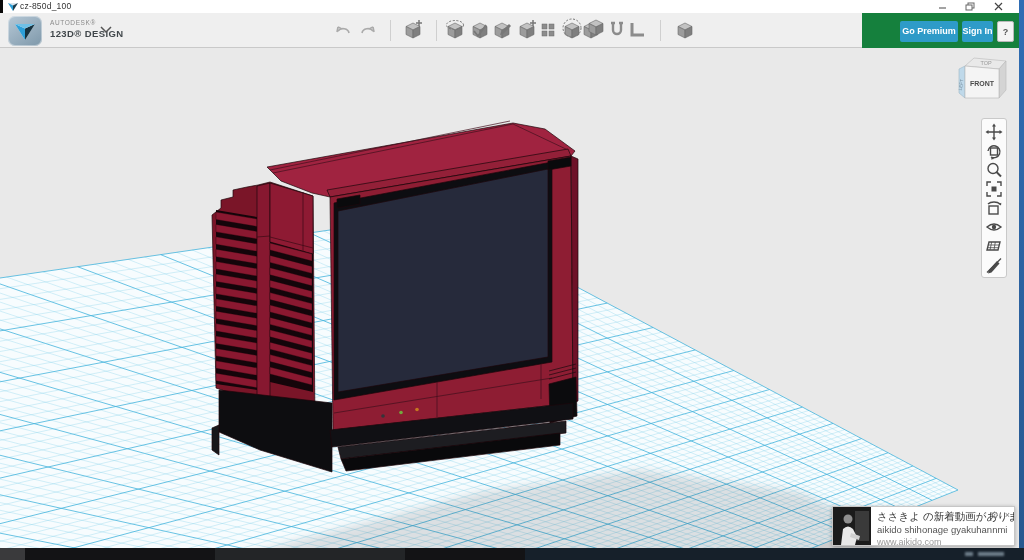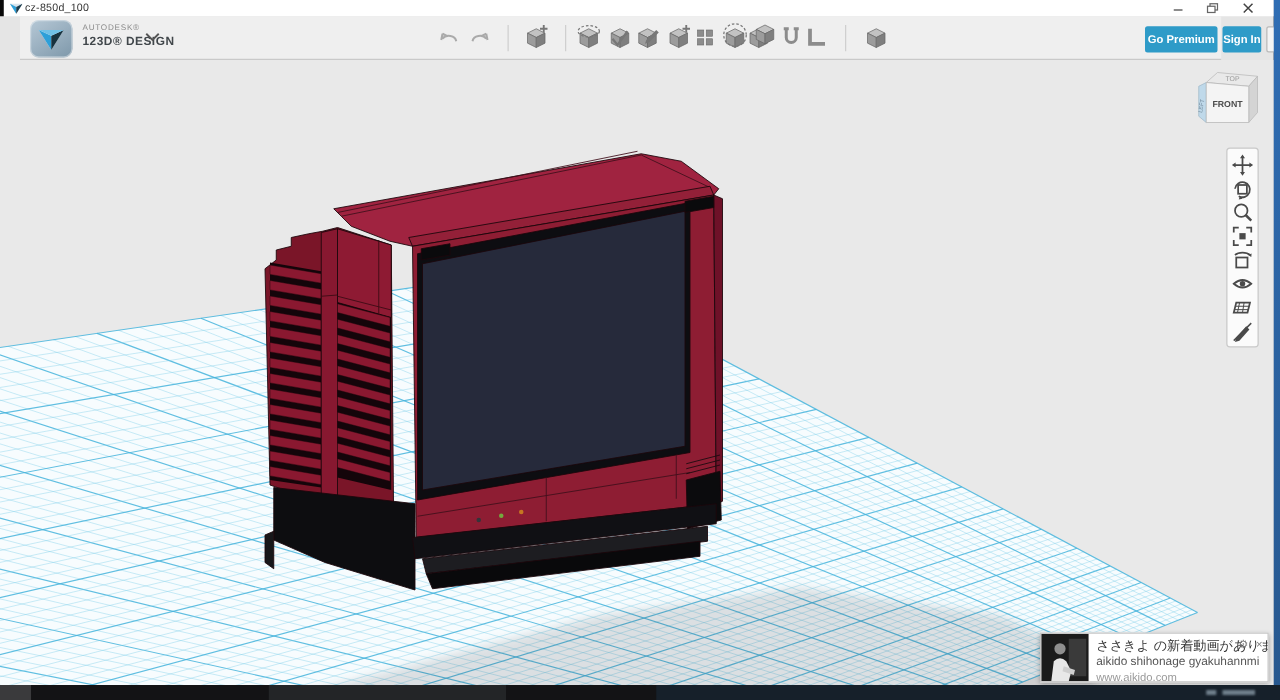--- a/index.html
+++ b/index.html
@@ -3,28 +3,28 @@
 <meta charset="utf-8">
 <style>
   html,body{margin:0;padding:0;background:#000;}
   *{box-sizing:border-box;}
   body{font-family:"Liberation Sans","DejaVu Sans",sans-serif;}
   .screen{position:relative;width:1024px;height:560px;background:#0a0a0a;overflow:hidden;}
   
   .desktop-right{position:absolute;right:0;top:0;width:5px;height:548px;background:linear-gradient(#2f6db4,#27588f);}
   .corner-sliver{position:absolute;left:0;top:0;width:3px;height:13px;background:#0a0a0a;}
   
-  .window{position:absolute;left:0;top:0;width:1019px;height:548px;background:#e5e5e5;}
+  .window{position:absolute;left:0;top:0;width:1019px;height:548px;background:#15803d;}
   .titlebar{position:absolute;left:3px;top:0;width:1016px;height:13px;background:#fff;}
   .tb-title{position:absolute;left:17px;top:1px;font-size:8.5px;color:#333;letter-spacing:.2px;}
   .tb-logo{position:absolute;left:5px;top:2px;}
   .winbtn{position:absolute;top:0;width:22px;height:13px;display:flex;align-items:center;justify-content:center;}
   .winbtn svg{display:block;}
   
-  .appbar{position:absolute;left:16px;top:13px;width:961px;height:35px;background:#efefef;border-bottom:1px solid #c9c9c9;}
+  .appbar{position:absolute;left:0;top:13px;width:862px;height:35px;background:#efefef;border-bottom:1px solid #c9c9c9;}
   .logo-badge{position:absolute;left:8px;top:3px;width:34px;height:30px;border-radius:7px;background:linear-gradient(145deg,#b6c8d6,#7e98aa);box-shadow:inset 0 0 0 1px rgba(255,255,255,.4);}
   .brand{position:absolute;left:50px;top:3px;line-height:1;}
   .brand .l1{font-size:6.5px;color:#8a8a8a;letter-spacing:.6px;margin-top:4px;}
   .brand .l2{font-size:9.5px;font-weight:bold;color:#41474b;letter-spacing:.4px;margin-top:2px;}
   .chevron{position:absolute;left:100px;top:13px;cursor:pointer;}
   .tsep{position:absolute;top:7px;width:1px;height:21px;background:#cfcfcf;}
   .tbi{position:absolute;top:5px;width:22px;height:24px;}
   .hbtn{position:absolute;top:8px;height:21px;border-radius:2px;background:var(--accent_blue);color:#fff;font-size:9px;font-weight:bold;text-align:center;line-height:21px;cursor:pointer;}
   .hbtn.help{background:#f4f4f4;border:1px solid #b9b9b9;color:#555;font-weight:bold;}
   

